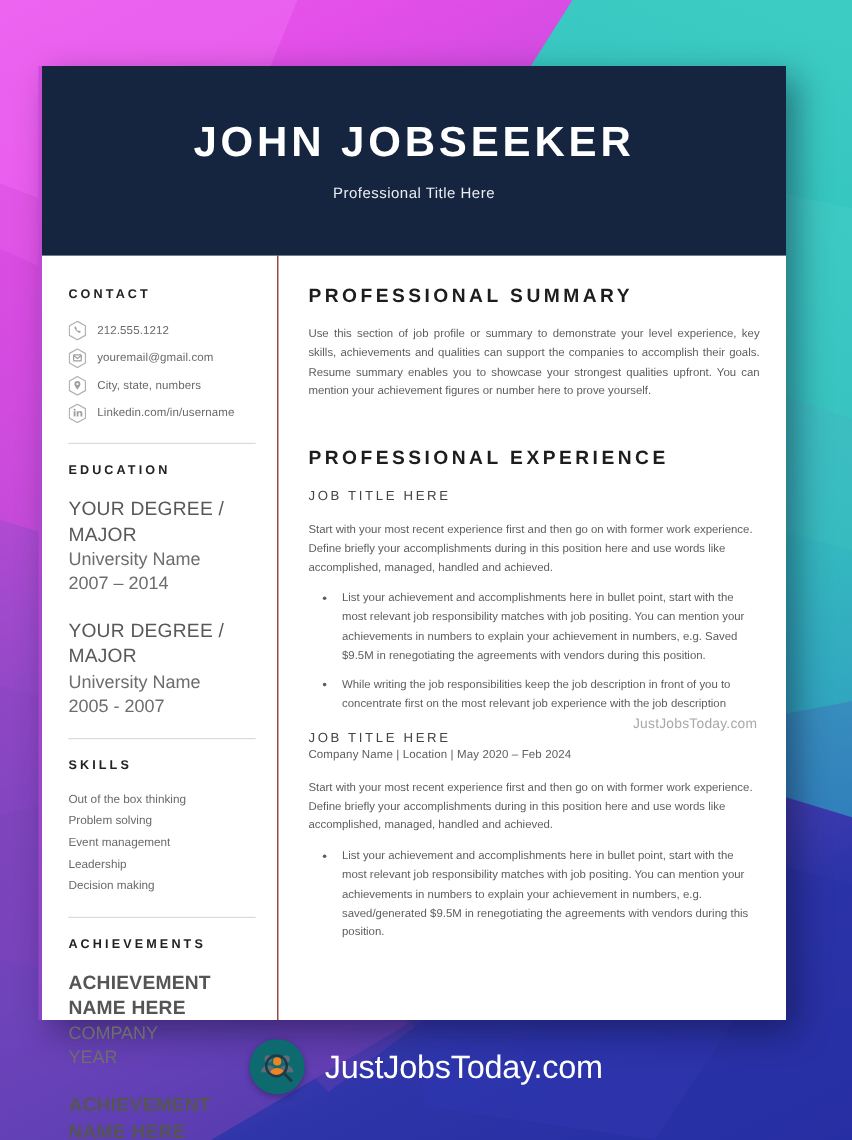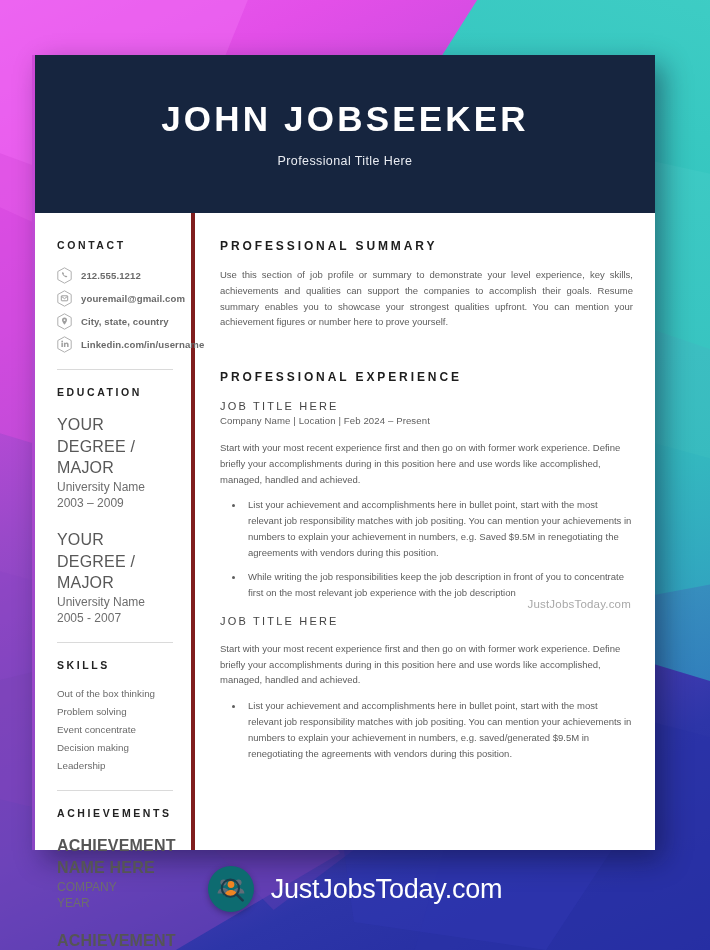--- a/index.html
+++ b/index.html
@@ -155,56 +155,55 @@
     margin-top: 16px;
     text-align: left;
   }
 
   
   .body {
     display: flex;
     height: 637px;
   }
   .sidebar {
-    width: 160px;
+    width: 197px;
     padding: 26px 18px 0 22px;
-    border-right: 4px solid #7f1d1d;
+    border-right: 1px solid #7f1d1d;
   }
   .main {
     flex: 1;
     padding: 26px 22px 0 25px;
     position: relative;
   }
 
   
   .sec-head {
     font-size: 10.5px;
     font-weight: bold;
     color: #222222;
     letter-spacing: 2.6px;
     text-transform: uppercase;
   }
   .sec-head-main {
-    font-size: 12px;
+    font-size: 16px;
     font-weight: bold;
     color: #1d1d1d;
     letter-spacing: 2.9px;
     text-transform: uppercase;
   }
 
   
   .contact-list {
     list-style: none;
     margin-top: 16px;
   }
   .contact-row {
     display: flex;
     align-items: center;
     margin-bottom: 6px;
-    font-weight: bold;
   }
   .hex-icon {
     width: 15px;
     height: 17px;
     flex: 0 0 15px;
     margin-right: 9px;
     display: flex;
     align-items: center;
     justify-content: center;
   }
@@ -224,21 +223,21 @@
   .entry { margin-bottom: 13px; }
   .entry-title {
     font-size: 16px;
     color: #585858;
     letter-spacing: .2px;
     text-transform: uppercase;
     line-height: 1.35;
   }
   .entry-title.bold { font-weight: bold; color: #555555; }
   .entry-sub {
-    font-size: 12px;
+    font-size: 15px;
     color: #6d6d6d;
     line-height: 1.35;
   }
 
   
   .skill-list { list-style: none; margin-top: 14px; }
   .skill-list li {
     font-size: 9.8px;
     color: #6a6a6a;
     line-height: 1.82;
@@ -372,21 +371,21 @@
           </li>
 
           <li class="contact-row">
             <span class="hex-icon">
               <svg width="15" height="17" viewBox="0 0 15 17">
                 <polygon points="7.5,0.8 14.2,4.5 14.2,12.5 7.5,16.2 0.8,12.5 0.8,4.5" fill="none" stroke="#b0b0b0" stroke-width="1"></polygon>
                 <path d="M7.5 4.6a2.5 2.5 0 00-2.5 2.5c0 1.9 2.5 4.6 2.5 4.6s2.5-2.7 2.5-4.6A2.5 2.5 0 007.5 4.6z" fill="#9e9e9e"></path>
                 <circle cx="7.5" cy="7.1" r=".95" fill="#ffffff"></circle>
               </svg>
             </span>
-            <span class="contact-text">City, state, country</span>
+            <span class="contact-text">City, state, numbers</span>
           </li>
 
           <li class="contact-row">
             <span class="hex-icon">
               <svg width="15" height="17" viewBox="0 0 15 17">
                 <polygon points="7.5,0.8 14.2,4.5 14.2,12.5 7.5,16.2 0.8,12.5 0.8,4.5" fill="none" stroke="#b0b0b0" stroke-width="1"></polygon>
                 <rect x="4.4" y="6.7" width="1.5" height="4.3" fill="#9e9e9e"></rect>
                 <circle cx="5.15" cy="5.4" r=".85" fill="#9e9e9e"></circle>
                 <path d="M6.9 11V6.7h1.4v.6c.35-.5.9-.72 1.5-.72 1.1 0 1.8.7 1.8 2V11h-1.5V8.8c0-.62-.25-.95-.8-.95-.5 0-.9.35-.9 1V11z" fill="#9e9e9e"></path>
               </svg>
@@ -395,38 +394,38 @@
           </li>
         </ul>
 
         <div class="divider"></div>
 
         <div class="sec-head">EDUCATION</div>
         <div style="margin-top:16px;">
           <div class="entry">
             <div class="entry-title">YOUR DEGREE / MAJOR</div>
             <div class="entry-sub">University Name</div>
-            <div class="entry-sub">2003 – 2009</div>
+            <div class="entry-sub">2007 – 2014</div>
           </div>
           <div class="entry" style="margin-top:18px;">
             <div class="entry-title">YOUR DEGREE / MAJOR</div>
             <div class="entry-sub">University Name</div>
             <div class="entry-sub">2005 - 2007</div>
           </div>
         </div>
 
         <div class="divider"></div>
 
         <div class="sec-head">SKILLS</div>
         <ul class="skill-list">
           <li>Out of the box thinking</li>
           <li>Problem solving</li>
-          <li>Event concentrate</li>
+          <li>Event management</li>
+          <li>Leadership</li>
           <li>Decision making</li>
-          <li>Leadership</li>
         </ul>
 
         <div class="divider"></div>
 
         <div class="sec-head">ACHIEVEMENTS</div>
         <div style="margin-top:16px;">
           <div class="entry">
             <div class="entry-title bold">ACHIEVEMENT NAME HERE</div>
             <div class="entry-sub">COMPANY</div>
             <div class="entry-sub">YEAR</div>
@@ -441,32 +440,32 @@
 
       <div class="main">
 
         <div class="sec-head-main">PROFESSIONAL SUMMARY</div>
         <p class="para">Use this section of job profile or summary to demonstrate your level experience, key skills, achievements and qualities can support the companies to accomplish their goals. Resume summary enables you to showcase your strongest qualities upfront. You can mention your achievement figures or number here to prove yourself.</p>
 
         <div class="sec-head-main" style="margin-top:40px;">PROFESSIONAL EXPERIENCE</div>
 
         <div class="job">
           <div class="job-title">JOB TITLE HERE</div>
-          <div class="job-meta">Company Name | Location | Feb 2024 – Present</div>
           <p class="para para-left">Start with your most recent experience first and then go on with former work experience. Define briefly your accomplishments during in this position here and use words like accomplished, managed, handled and achieved.</p>
           <ul class="bullets">
             <li>List your achievement and accomplishments here in bullet point, start with the most relevant job responsibility matches with job positing. You can mention your achievements in numbers to explain your achievement in numbers, e.g. Saved $9.5M in renegotiating the agreements with vendors during this position.</li>
             <li>While writing the job responsibilities keep the job description in front of you to concentrate first on the most relevant job experience with the job description</li>
           </ul>
         </div>
 
         <div class="watermark">JustJobsToday.com</div>
 
         <div class="job" style="margin-top:14px;">
           <div class="job-title">JOB TITLE HERE</div>
+          <div class="job-meta">Company Name | Location | May 2020 – Feb 2024</div>
           <p class="para para-left">Start with your most recent experience first and then go on with former work experience. Define briefly your accomplishments during in this position here and use words like accomplished, managed, handled and achieved.</p>
           <ul class="bullets">
             <li>List your achievement and accomplishments here in bullet point, start with the most relevant job responsibility matches with job positing. You can mention your achievements in numbers to explain your achievement in numbers, e.g. saved/generated $9.5M in renegotiating the agreements with vendors during this position.</li>
           </ul>
         </div>
 
       </div>
     </div>
   </div>
 

